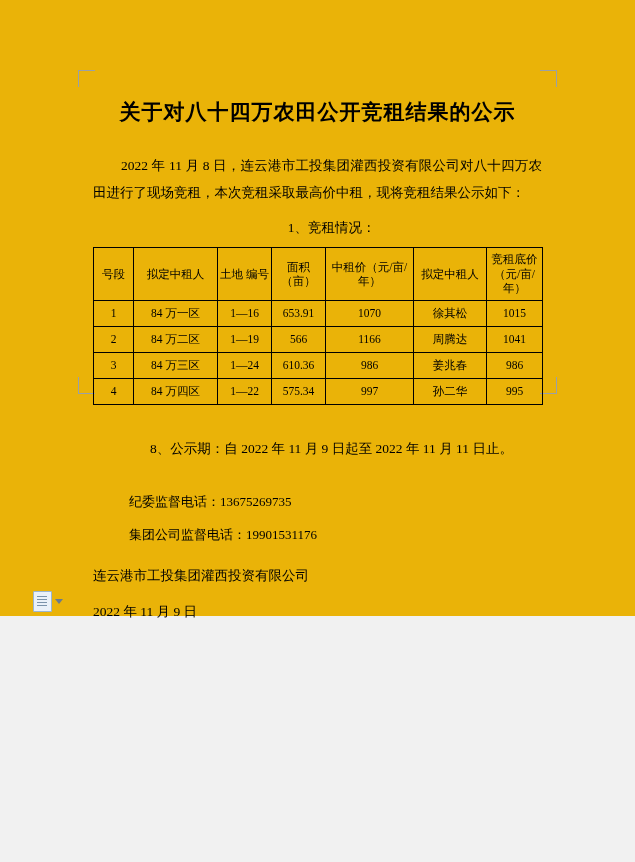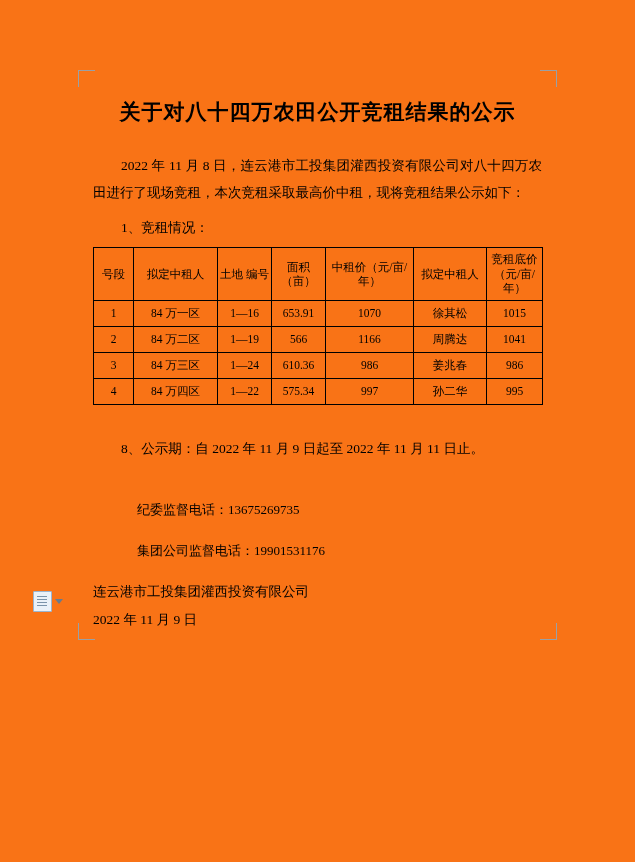--- a/index.html
+++ b/index.html
@@ -9,22 +9,22 @@
   }
   body {
     width: 635px;
     height: 862px;
     font-family: "Liberation Serif", "DejaVu Serif", serif;
     overflow: hidden;
   }
   .page {
     position: relative;
     width: 635px;
-    height: 862px;
-    background: #f97316;
+    height: 616px;
+    background: #eab308;
     box-sizing: border-box;
   }
   
   .crop {
     position: absolute;
     width: 16px;
     height: 16px;
     border-color: #9aa0a6;
   }
   .crop.tl { left: 78px; top: 70px; border-left: 1px solid #9aa0a6; border-top: 1px solid #9aa0a6; }
@@ -60,20 +60,21 @@
   p.indent {
     text-indent: 28px;
   }
 
   .section-label {
     font-size: 13.5px;
     line-height: 2.0;
     margin: 6px 0 6px 0;
     text-indent: 28px;
     color: #000;
+    text-align: center;
   }
 
   table.bid-table {
     border-collapse: collapse;
     width: 449px;
     margin: 4px 0 10px 0;
     table-layout: fixed;
   }
   table.bid-table th,
   table.bid-table td {
@@ -100,21 +101,21 @@
   .col3 { width: 54px; }
   .col4 { width: 88px; }
   .col5 { width: 73px; }
   .col6 { width: 56px; }
 
   .blk-sep { height: 14px; }
 
   .contact-line {
     font-size: 13px;
     line-height: 1.9;
-    margin: 16px;
+    margin: 8px;
     text-indent: 28px;
     color: #000;
   }
 
   .signature {
     margin-top: 16px;
     text-align: left;
     font-size: 13.5px;
     line-height: 1.9;
     color: #000;
@@ -235,21 +236,21 @@
 
     <div class="section-label">8、公示期：自 2022 年 11 月 9 日起至 2022 年 11 月 11 日止。</div>
 
     <div class="blk-sep"></div>
 
 
     <p class="contact-line">纪委监督电话：13675269735</p>
     <p class="contact-line">集团公司监督电话：19901531176</p>
 
     <div class="signature">连云港市工投集团灌西投资有限公司</div>
-    <div class="signature" style="margin-top:2px;">2022 年 11 月 9 日</div>
+    <div class="signature" style="margin-top:10px;">2022 年 11 月 9 日</div>
 
   </div>
 
   <div class="doc-icon-wrap">
     <div class="doc-icon"></div>
     <div class="doc-caret"></div>
   </div>
 
 </div>
 

